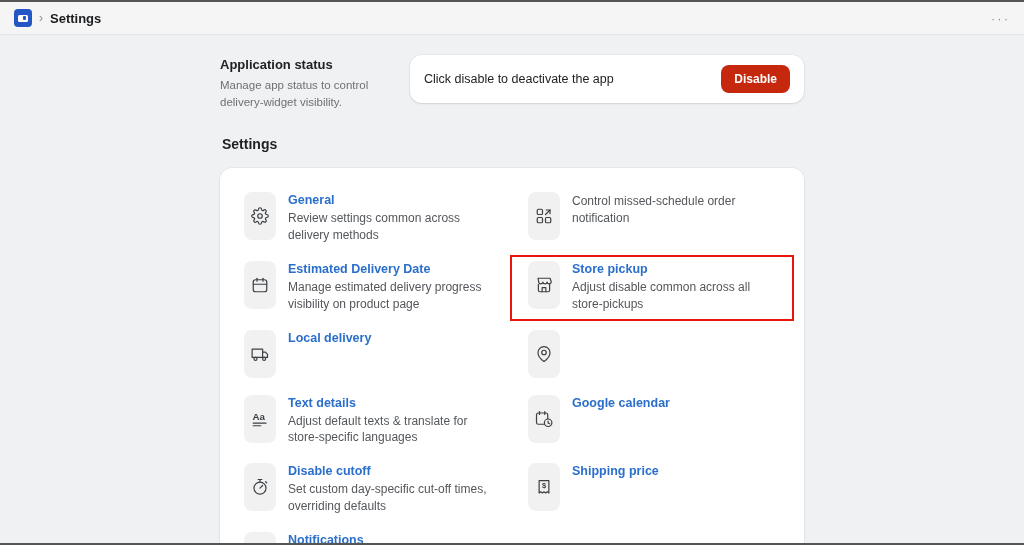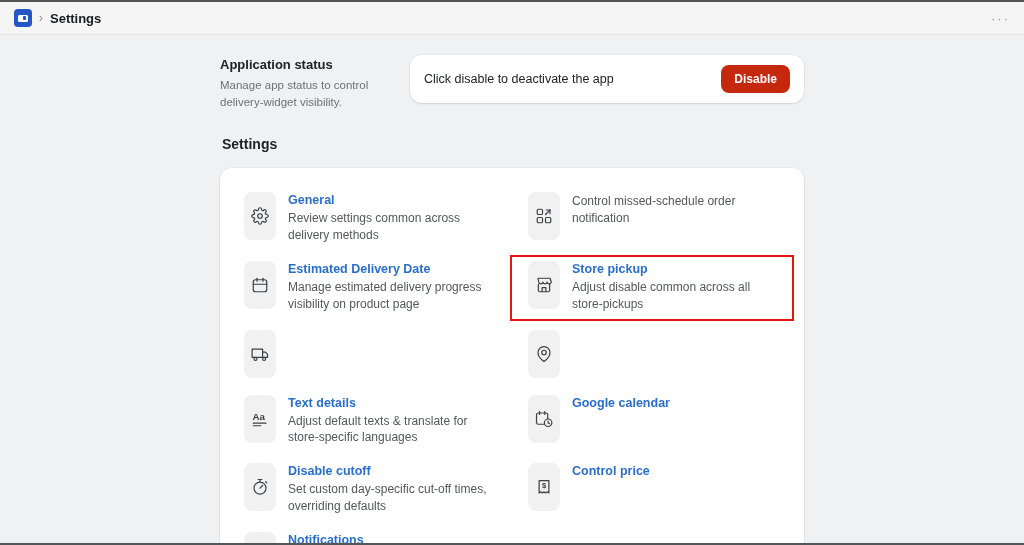--- a/index.html
+++ b/index.html
@@ -168,20 +168,21 @@
   <div class="item">
     <span class="icon-box">
               <svg width="18" height="18" viewBox="0 0 24 24" fill="none" stroke="#3c4043" stroke-width="1.6" stroke-linecap="round" stroke-linejoin="round">
                 <path d="M1.5 5.5h14v11h-14z"></path>
                 <path d="M15.5 9.5h3.8l2.7 3v4h-6.5"></path>
                 <circle cx="6" cy="18.5" r="2"></circle>
                 <circle cx="17.5" cy="18.5" r="2"></circle>
               </svg>
             </span>
     <span class="item-text">
+      <div class="item-title">Local delivery</div>
     </span>
   </div>
 
   <div class="item">
     <span class="icon-box">
               <svg width="18" height="18" viewBox="0 0 24 24" fill="none" stroke="#3c4043" stroke-width="1.6" stroke-linecap="round" stroke-linejoin="round">
                 <path d="M20 10.2c0 6-8 11.8-8 11.8s-8-5.8-8-11.8a8 8 0 0 1 16 0z"></path>
                 <circle cx="12" cy="10" r="3"></circle>
               </svg>
             </span>
@@ -233,21 +234,21 @@
   </div>
 
   <div class="item">
     <span class="icon-box">
               <svg width="18" height="18" viewBox="0 0 24 24" fill="none" stroke="#3c4043" stroke-width="1.6" stroke-linecap="round" stroke-linejoin="round">
                 <path d="M5.5 3.5h13v16.5l-2.2-1.6-2.2 1.6-2.1-1.6-2.1 1.6-2.2-1.6-2.2 1.6z"></path>
                 <text x="9.4" y="13.5" font-size="10" font-weight="bold" font-family="Liberation Sans, sans-serif" fill="#3c4043" stroke="none">$</text>
               </svg>
             </span>
     <span class="item-text">
-      <div class="item-title">Control price</div>
+      <div class="item-title">Shipping price</div>
 
     </span>
   </div>
 
   <div class="item">
     <span class="icon-box">
               <svg width="18" height="18" viewBox="0 0 24 24" fill="none" stroke="#3c4043" stroke-width="1.6" stroke-linecap="round" stroke-linejoin="round">
                 <path d="M18 8.5A6 6 0 0 0 6 8.5c0 6.5-2.7 8.3-2.7 8.3h17.4S18 15 18 8.5"></path>
                 <path d="M13.7 20.8a2 2 0 0 1-3.4 0"></path>
               </svg>

